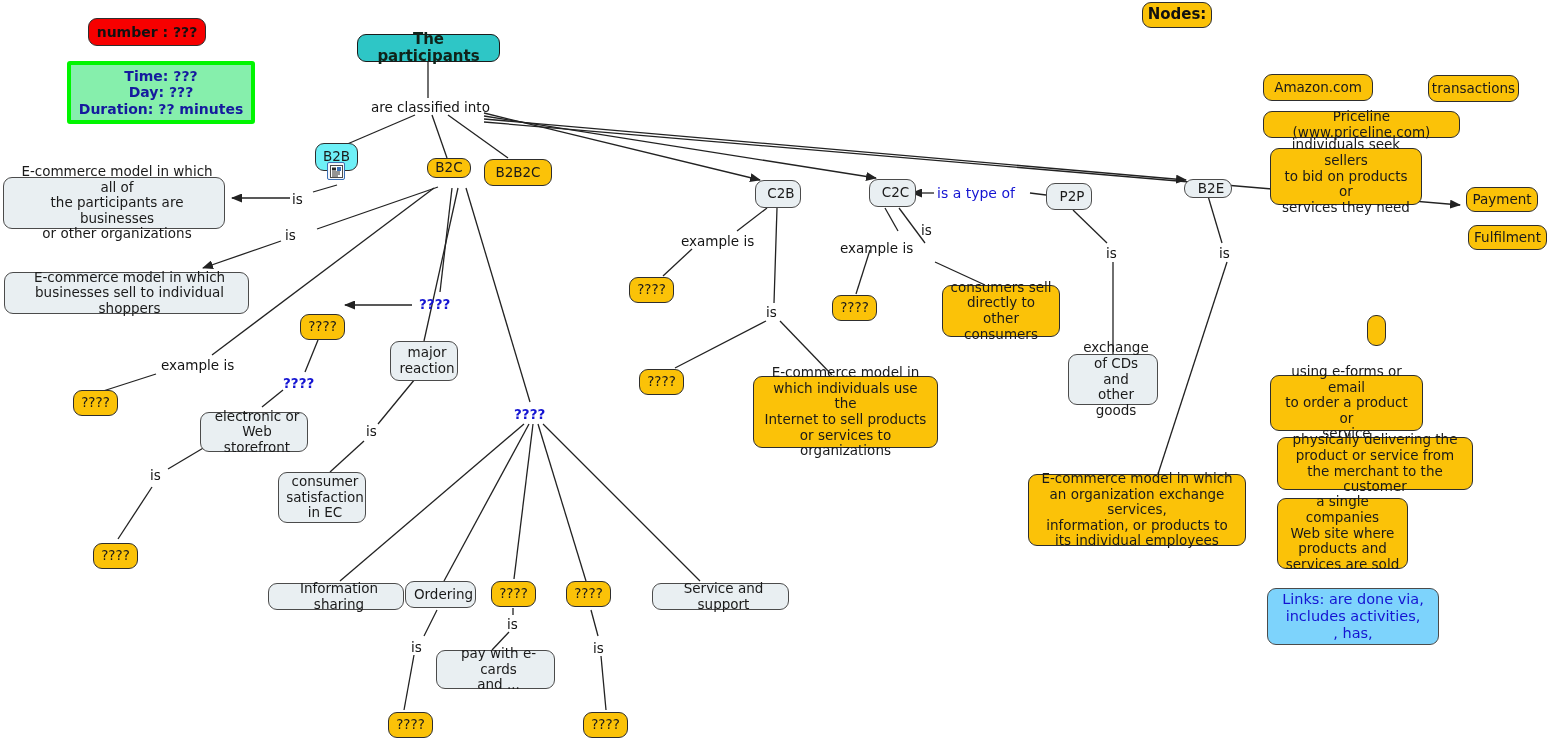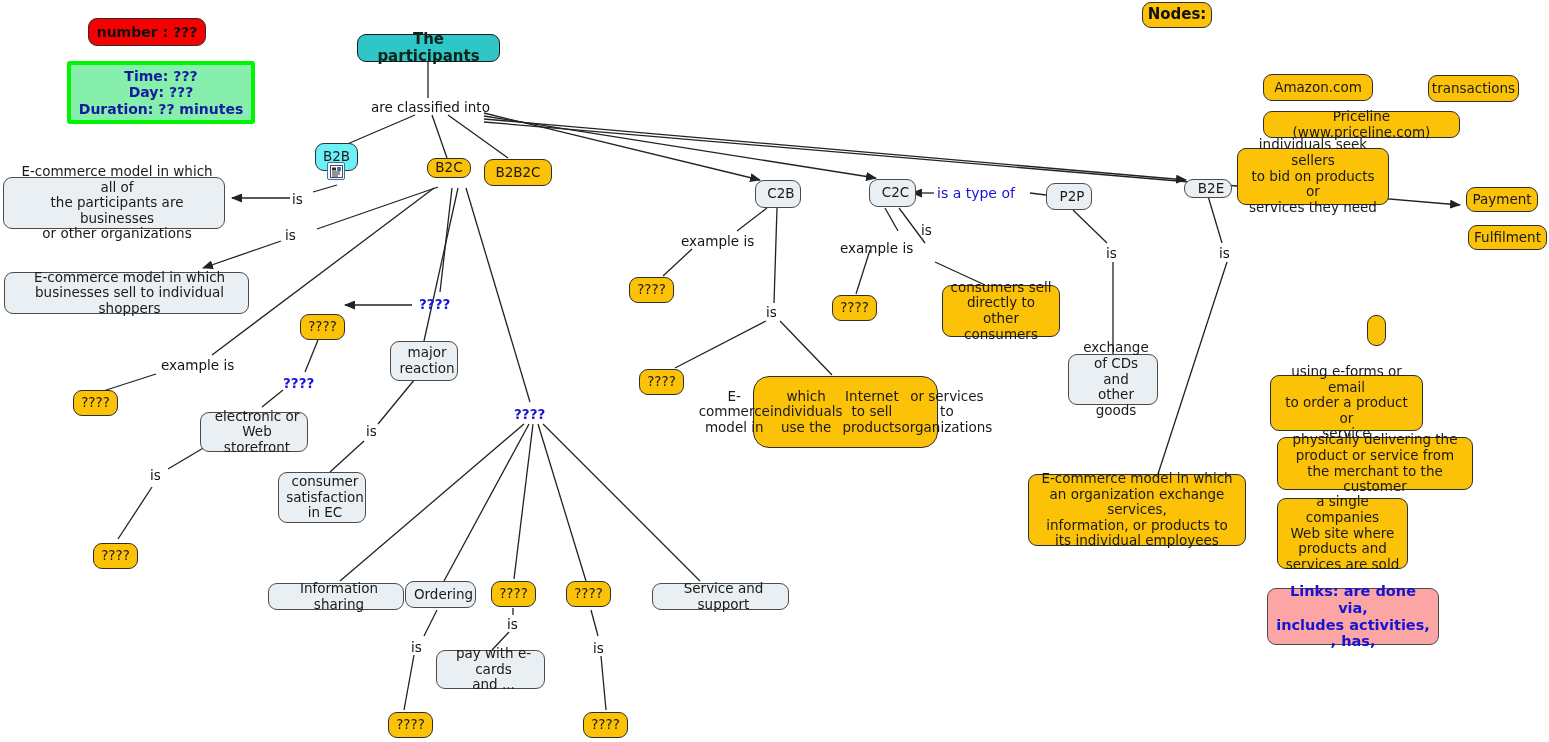--- a/index.html
+++ b/index.html
@@ -19,21 +19,21 @@
   
   .n-teal{background:#2ec6c6;border-color:#1b1b1b;font-size:15px;font-weight:bold;color:#10241a;}
   
   .n-cyan{background:#6ef0f7;border-color:#2e2e2e;font-size:13.5px;}
   
   .n-red{background:#f70000;border-color:#2e2e2e;font-size:14px;font-weight:bold;color:#111;}
   
   .n-green{background:#86efac;border:4px solid #00f500;border-radius:3px;
            font-size:14px;font-weight:bold;color:#151a9e;}
   
-  .n-legend{background:#fca5a5;border-color:#4b4b4b;font-size:14.5px;font-weight:bold;color:#1414d2;}
+  .n-legend{background:#7dd3fc;border-color:#4b4b4b;font-size:14.5px;font-weight:normal;color:#1414d2;}
   
   .n-nodes{background:#fbc208;border-color:#2e2e2e;font-size:15px;font-weight:bold;color:#111;}
 
   .lbl{position:absolute;font-size:13.5px;color:#141414;white-space:nowrap;}
   .lbl-blue{position:absolute;font-size:13.5px;color:#1414d2;font-weight:bold;white-space:nowrap;}
   .lbl-blue-lg{position:absolute;font-size:14px;color:#1414d2;font-weight:normal;white-space:nowrap;}
 
   .res-icon{position:absolute;width:18px;height:18px;border:1px solid #3b6fb5;
             background:#f3f6fa;border-radius:2px;box-sizing:border-box;
             display:flex;align-items:center;justify-content:center;}
@@ -203,33 +203,33 @@
   <div class="node n-concept" style="left:268px;top:583px;width:136px;height:27px;">Information sharing</div>
   <div class="node n-concept" style="left:405px;top:581px;width:71px;height:27px;">Ordering</div>
   <div class="node n-yellow" style="left:491px;top:581px;width:45px;height:26px;">????</div>
   <div class="node n-yellow" style="left:566px;top:581px;width:45px;height:26px;">????</div>
   <div class="node n-concept" style="left:652px;top:583px;width:137px;height:27px;">Service and support</div>
 
   <span class="lbl" style="left:411px;top:639px;">is</span>
   <div class="node n-yellow" style="left:388px;top:712px;width:45px;height:26px;">????</div>
 
   <span class="lbl" style="left:507px;top:616px;">is</span>
-  <div class="node n-concept" style="left:436px;top:650px;width:109px;height:39px;flex-direction:column;">
+  <div class="node n-concept" style="left:436px;top:650px;width:119px;height:39px;flex-direction:column;">
     <span>pay with e-cards</span>
     <span>and ...</span>
   </div>
 
   <span class="lbl" style="left:593px;top:640px;">is</span>
   <div class="node n-yellow" style="left:583px;top:712px;width:45px;height:26px;">????</div>
 
   <span class="lbl" style="left:681px;top:233px;">example is</span>
   <div class="node n-yellow" style="left:629px;top:277px;width:45px;height:26px;">????</div>
   <span class="lbl" style="left:766px;top:304px;">is</span>
   <div class="node n-yellow" style="left:639px;top:369px;width:45px;height:26px;">????</div>
-  <div class="node n-yellow" style="left:753px;top:376px;width:185px;height:72px;flex-direction:row;border-radius:16px;">
+  <div class="node n-yellow" style="left:753px;top:376px;width:185px;height:72px;flex-direction:column;">
     <span>E-commerce model in</span>
     <span>which individuals use the</span>
     <span>Internet to sell products</span>
     <span>or services to organizations</span>
   </div>
 
   <span class="lbl" style="left:840px;top:240px;">example is</span>
   <div class="node n-yellow" style="left:832px;top:295px;width:45px;height:26px;">????</div>
   <span class="lbl" style="left:921px;top:222px;">is</span>
   <div class="node n-yellow" style="left:942px;top:285px;width:118px;height:52px;flex-direction:column;">
@@ -253,21 +253,21 @@
     <span>its individual employees</span>
   </div>
 
   <div class="node n-nodes" style="left:1142px;top:2px;width:70px;height:26px;">Nodes:</div>
 
 
   <div class="node n-yellow" style="left:1263px;top:74px;width:110px;height:27px;">Amazon.com</div>
   <div class="node n-yellow" style="left:1428px;top:75px;width:91px;height:27px;">transactions</div>
   <div class="node n-yellow" style="left:1263px;top:111px;width:197px;height:27px;">Priceline (www.priceline.com)</div>
 
-  <div class="node n-yellow" style="left:1237px;top:148px;width:152px;height:57px;flex-direction:column;">
+  <div class="node n-yellow" style="left:1270px;top:148px;width:152px;height:57px;flex-direction:column;">
     <span>individuals seek sellers</span>
     <span>to bid on products or</span>
     <span>services they need</span>
   </div>
 
   <div class="node n-yellow" style="left:1466px;top:187px;width:72px;height:25px;">Payment</div>
   <div class="node n-yellow" style="left:1468px;top:225px;width:79px;height:25px;">Fulfilment</div>
 
   <div class="node n-yellow" style="left:1367px;top:315px;width:19px;height:31px;"></div>
 

